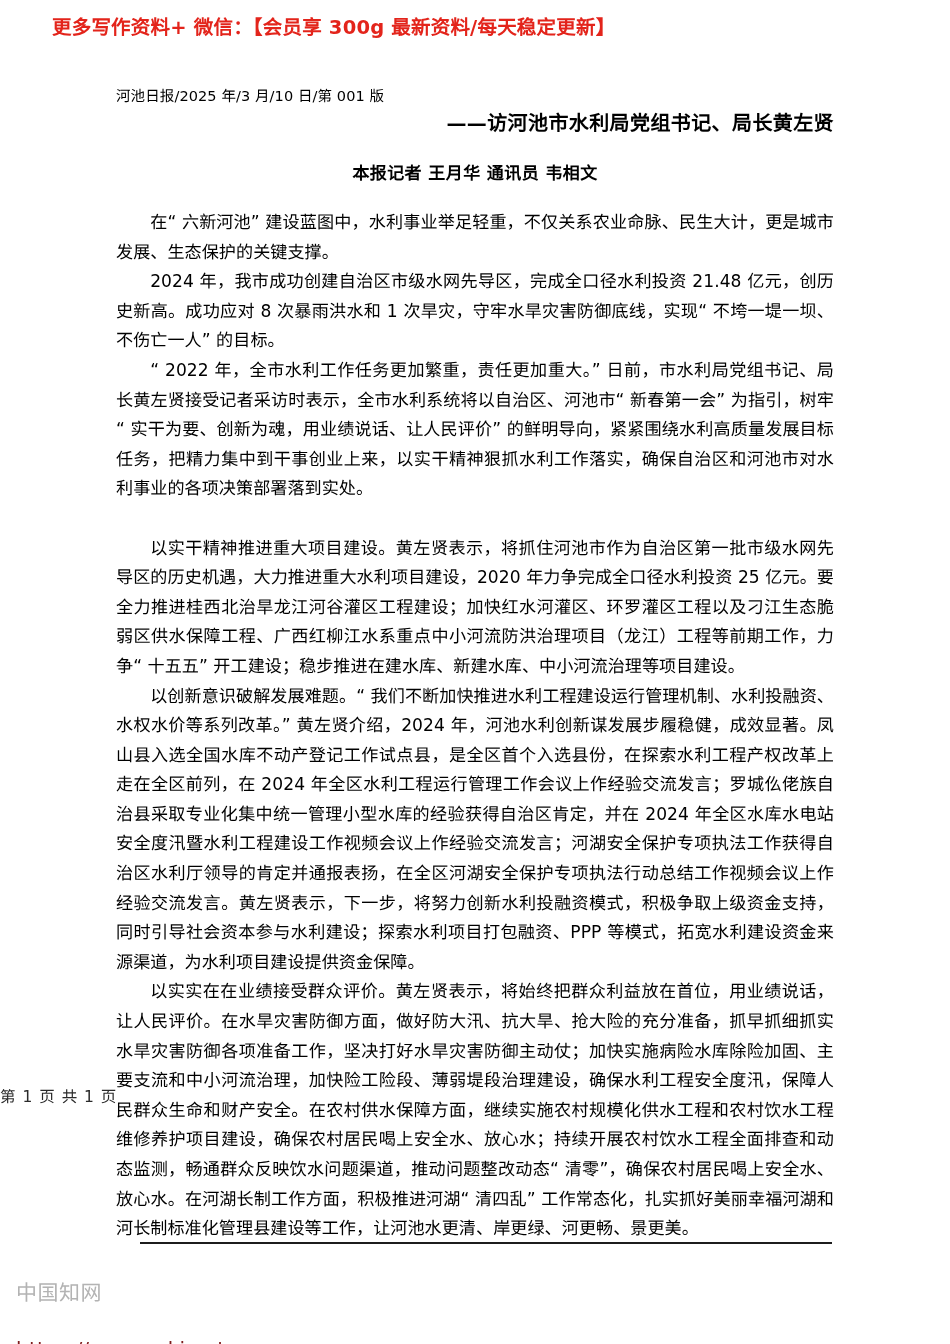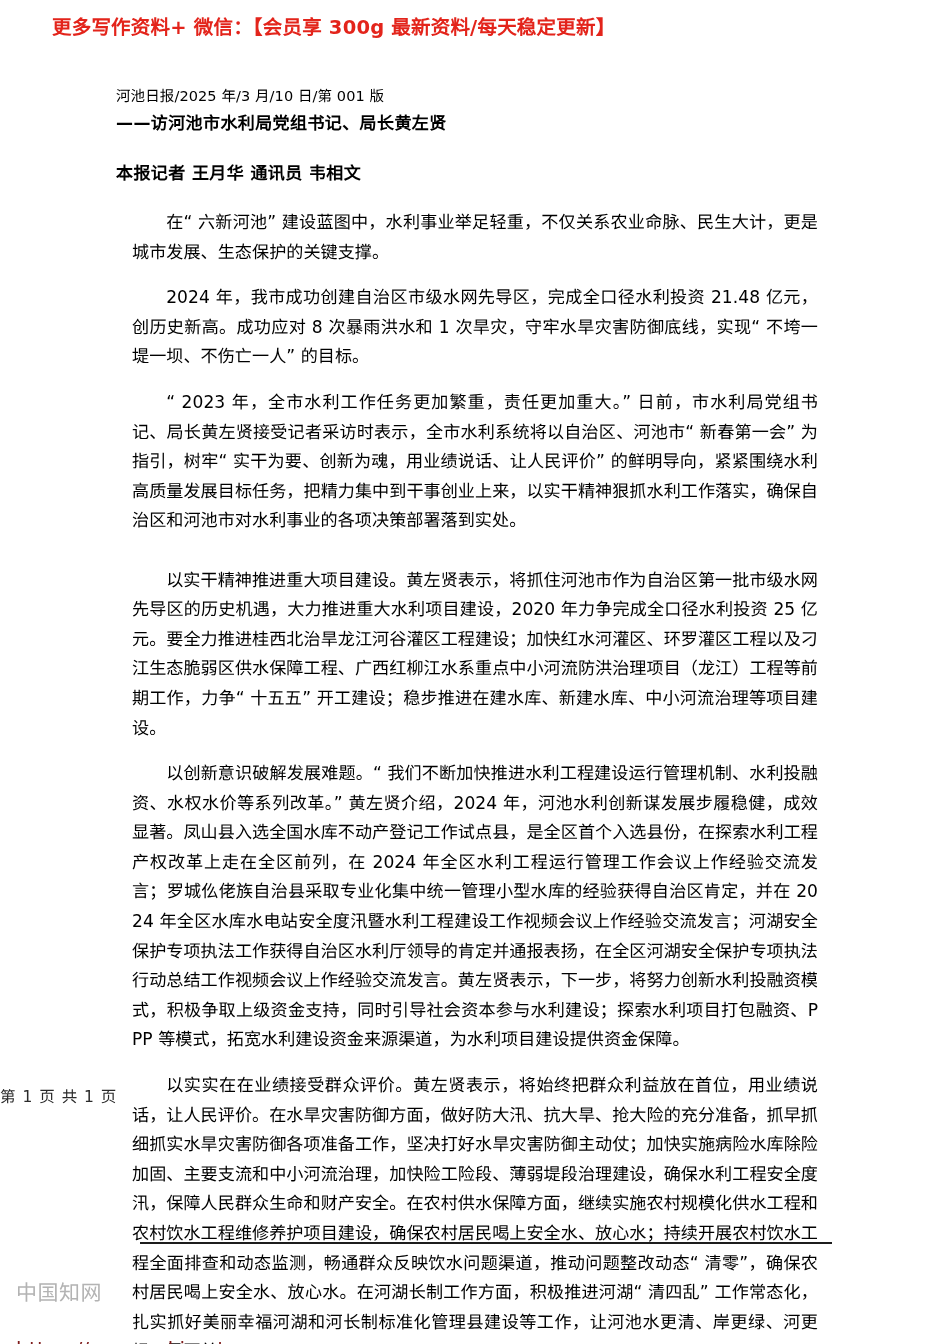--- a/index.html
+++ b/index.html
@@ -56,43 +56,43 @@
   .headline {
     text-align: center;
     font-size: 25px;
     line-height: 34px;
     font-weight: bold;
     letter-spacing: 0.6px;
     margin-top: 4px;
   }
 
   .subheadline {
-    text-align: left;
-    font-size: 17px;
+    text-align: right;
+    font-size: 20px;
     line-height: 30px;
     font-weight: bold;
     letter-spacing: 0.4px;
     margin-top: 2px;
   }
 
   .byline {
-    text-align: left;
+    text-align: center;
     font-size: 17px;
     line-height: 26px;
     font-weight: bold;
     letter-spacing: 0.4px;
     margin-top: 22px;
   }
 
   .article-body {
     margin-top: 22px;
   }
 
   .article-body p {
-    margin: 16px;
+    margin: 0;
     font-size: 17.1px;
     line-height: 29.6px;
     text-align: justify;
     text-justify: inter-ideograph;
     text-indent: 2em;
     letter-spacing: 0.05px;
     word-break: break-all;
   }
 
   .article-body p.spaced-before {
@@ -158,21 +158,21 @@
     <div class="source-line">河池日报/2025 年/3 月/10 日/第 001 版</div>
 
 
     <h2 class="subheadline">——访河池市水利局党组书记、局长黄左贤</h2>
 
     <div class="byline">本报记者  王月华  通讯员  韦相文</div>
 
     <div class="article-body">
       <p>在“ 六新河池” 建设蓝图中，水利事业举足轻重，不仅关系农业命脉、民生大计，更是城市发展、生态保护的关键支撑。</p>
       <p>2024 年，我市成功创建自治区市级水网先导区，完成全口径水利投资 21.48 亿元，创历史新高。成功应对 8 次暴雨洪水和 1 次旱灾，守牢水旱灾害防御底线，实现“ 不垮一堤一坝、不伤亡一人” 的目标。</p>
-      <p>“ 2023 年，全市水利工作任务更加繁重，责任更加重大。” 日前，市水利局党组书记、局长黄左贤接受记者采访时表示，全市水利系统将以自治区、河池市“ 新春第一会” 为指引，树牢“ 实干为要、创新为魂，用业绩说话、让人民评价” 的鲜明导向，紧紧围绕水利高质量发展目标任务，把精力集中到干事创业上来，以实干精神狠抓水利工作落实，确保自治区和河池市对水利事业的各项决策部署落到实处。</p>
+      <p>“ 2022 年，全市水利工作任务更加繁重，责任更加重大。” 日前，市水利局党组书记、局长黄左贤接受记者采访时表示，全市水利系统将以自治区、河池市“ 新春第一会” 为指引，树牢“ 实干为要、创新为魂，用业绩说话、让人民评价” 的鲜明导向，紧紧围绕水利高质量发展目标任务，把精力集中到干事创业上来，以实干精神狠抓水利工作落实，确保自治区和河池市对水利事业的各项决策部署落到实处。</p>
       <p class="spaced-before">以实干精神推进重大项目建设。黄左贤表示，将抓住河池市作为自治区第一批市级水网先导区的历史机遇，大力推进重大水利项目建设，2020 年力争完成全口径水利投资 25 亿元。要全力推进桂西北治旱龙江河谷灌区工程建设；加快红水河灌区、环罗灌区工程以及刁江生态脆弱区供水保障工程、广西红柳江水系重点中小河流防洪治理项目（龙江）工程等前期工作，力争“ 十五五” 开工建设；稳步推进在建水库、新建水库、中小河流治理等项目建设。</p>
       <p>以创新意识破解发展难题。“ 我们不断加快推进水利工程建设运行管理机制、水利投融资、水权水价等系列改革。” 黄左贤介绍，2024 年，河池水利创新谋发展步履稳健，成效显著。凤山县入选全国水库不动产登记工作试点县，是全区首个入选县份，在探索水利工程产权改革上走在全区前列，在 2024 年全区水利工程运行管理工作会议上作经验交流发言；罗城仫佬族自治县采取专业化集中统一管理小型水库的经验获得自治区肯定，并在 2024 年全区水库水电站安全度汛暨水利工程建设工作视频会议上作经验交流发言；河湖安全保护专项执法工作获得自治区水利厅领导的肯定并通报表扬，在全区河湖安全保护专项执法行动总结工作视频会议上作经验交流发言。黄左贤表示，下一步，将努力创新水利投融资模式，积极争取上级资金支持，同时引导社会资本参与水利建设；探索水利项目打包融资、PPP 等模式，拓宽水利建设资金来源渠道，为水利项目建设提供资金保障。</p>
       <p>以实实在在业绩接受群众评价。黄左贤表示，将始终把群众利益放在首位，用业绩说话，让人民评价。在水旱灾害防御方面，做好防大汛、抗大旱、抢大险的充分准备，抓早抓细抓实水旱灾害防御各项准备工作，坚决打好水旱灾害防御主动仗；加快实施病险水库除险加固、主要支流和中小河流治理，加快险工险段、薄弱堤段治理建设，确保水利工程安全度汛，保障人民群众生命和财产安全。在农村供水保障方面，继续实施农村规模化供水工程和农村饮水工程维修养护项目建设，确保农村居民喝上安全水、放心水；持续开展农村饮水工程全面排查和动态监测，畅通群众反映饮水问题渠道，推动问题整改动态“ 清零”，确保农村居民喝上安全水、放心水。在河湖长制工作方面，积极推进河湖“ 清四乱” 工作常态化，扎实抓好美丽幸福河湖和河长制标准化管理县建设等工作，让河池水更清、岸更绿、河更畅、景更美。</p>
     </div>
 
   </div>
 
   <div class="page-count">第 1 页 共 1 页</div>
 
   <div class="footer-rule"></div>

